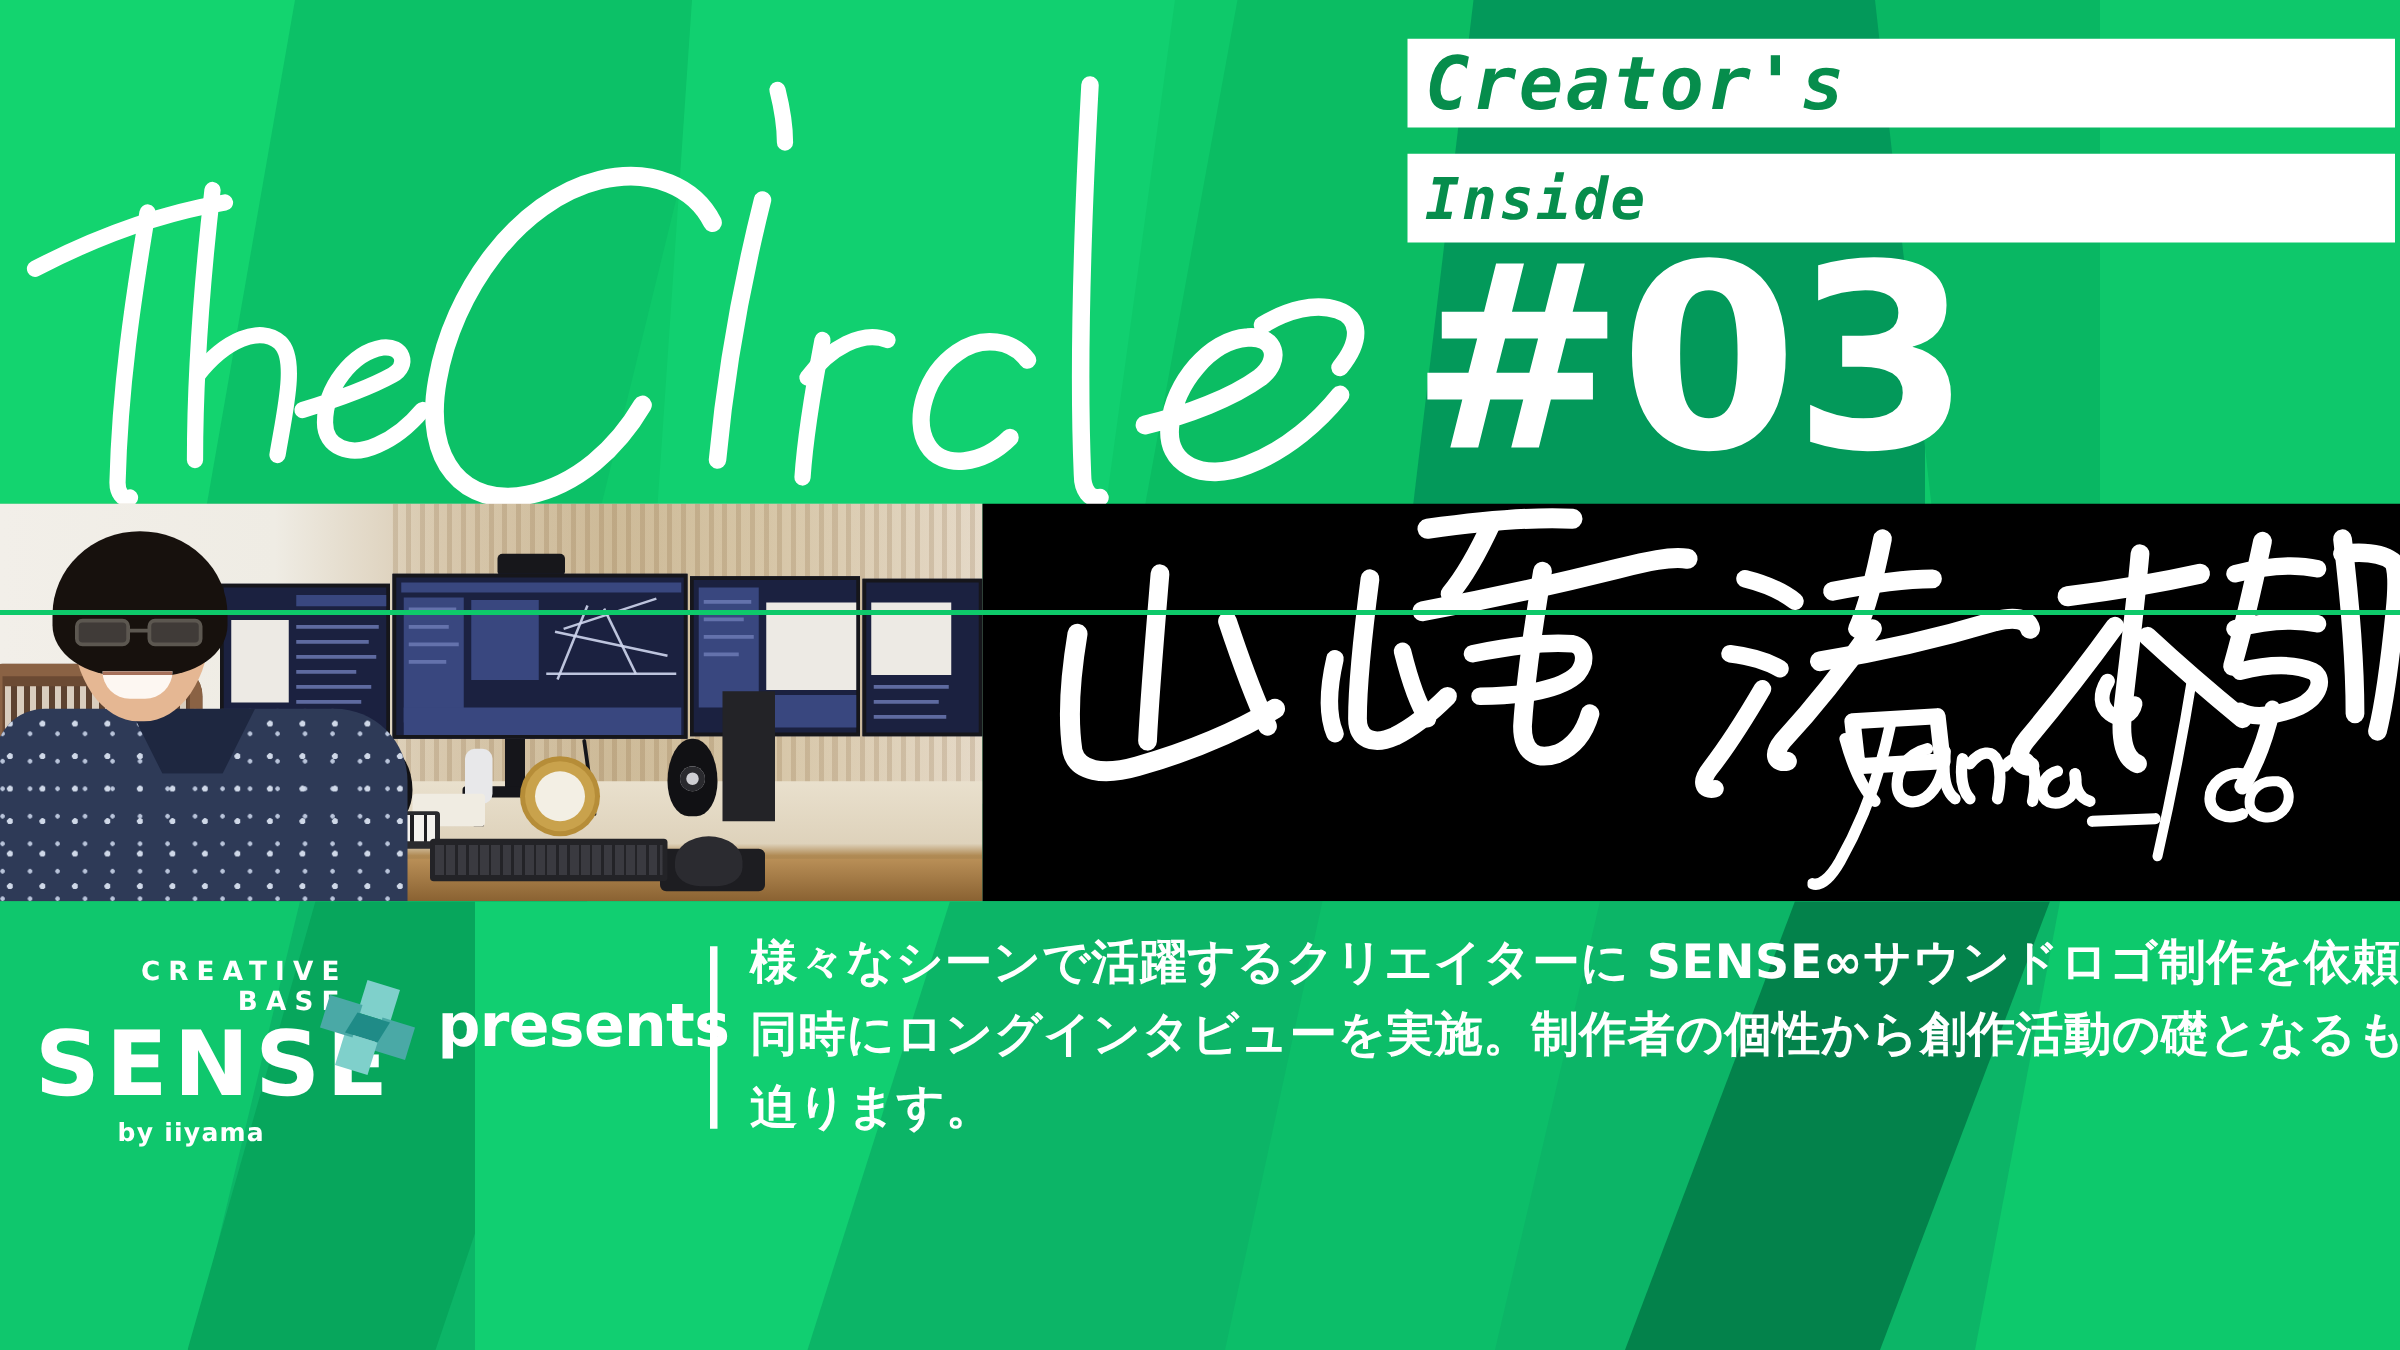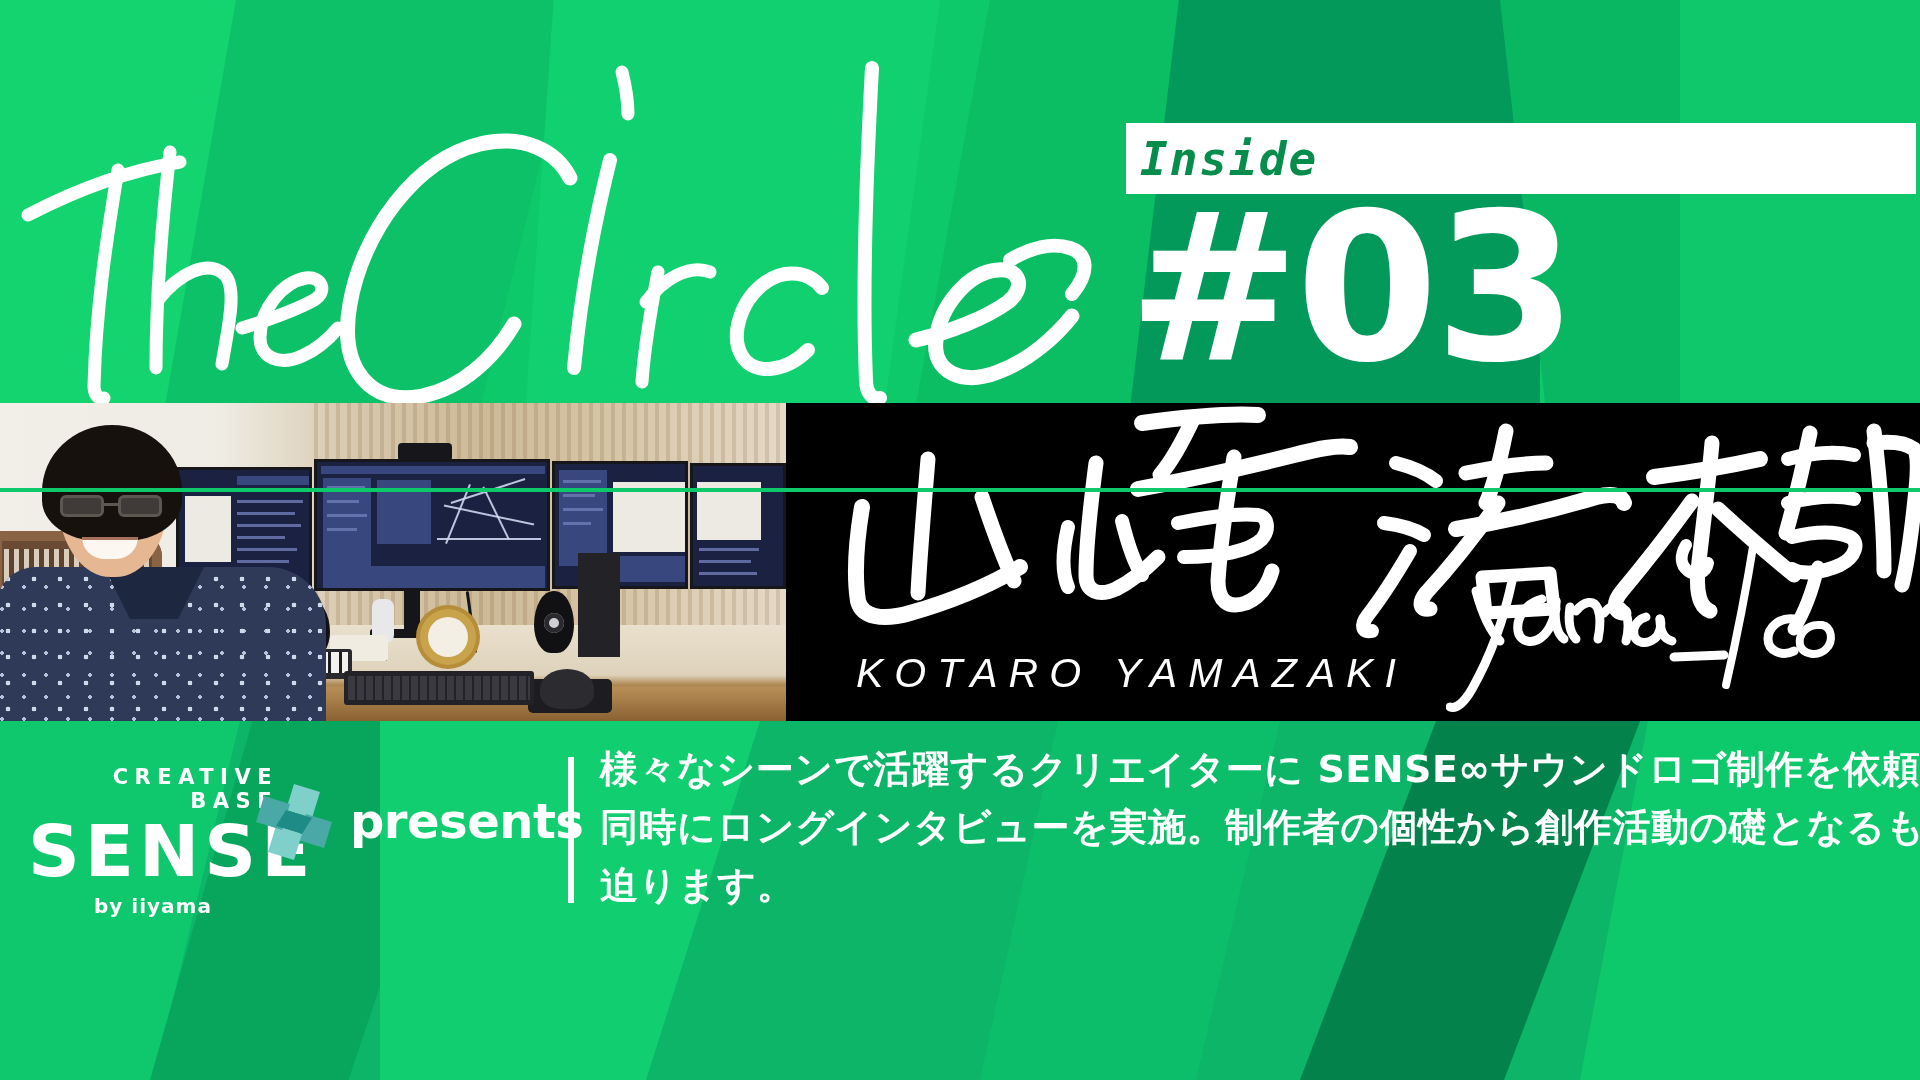--- a/index.html
+++ b/index.html
@@ -214,20 +214,23 @@
 
         <path d="M812 278 C800 262 776 258 756 272 C730 290 720 326 732 346 C744 366 776 362 798 340" stroke-width="14"></path>
 
         <path d="M862 58 C856 168 852 276 856 370 C856 382 862 390 870 388" stroke-width="14"></path>
 
         <path d="M906 330 C940 322 976 308 998 292 C1016 278 1010 258 988 260 C958 262 930 296 926 330 C922 362 952 376 988 362 C1020 350 1046 326 1062 306" stroke-width="15"></path>
         <path d="M1000 250 C1020 238 1042 232 1060 238 C1078 244 1080 262 1062 284" stroke-width="14"></path>
       </svg>
     </div>
 
+    <div class="tagbox tag-creators">
+      <span>Creator's</span>
+    </div>
     <div class="tagbox tag-inside">
       <span>Inside</span>
     </div>
 
     <div class="issue">#03</div>
   </div>
 
   <div class="photo">
     <div class="inner">
       <div class="wall"></div>
@@ -360,21 +363,20 @@
         <path d="M1004 36 C996 74 988 108 980 136" stroke-width="15"></path>
         <path d="M982 62 C1006 56 1030 54 1048 58" stroke-width="14"></path>
         <path d="M982 106 C1006 100 1030 98 1048 102" stroke-width="14"></path>
         <path d="M986 140 C1010 134 1030 134 1044 140 C1054 145 1050 160 1034 168 C1016 176 996 178 986 172" stroke-width="14"></path>
         <path d="M1012 170 C1006 196 998 216 988 232" stroke-width="13"></path>
         <path d="M1068 34 C1074 84 1078 134 1078 174" stroke-width="15"></path>
         <path d="M1068 46 C1086 44 1100 46 1108 52 C1112 56 1112 72 1110 92 C1106 132 1102 164 1096 188" stroke-width="15"></path>
       </svg>
     </div>
 
-    <div class="romaji">KOTARO YAMAZAKI</div>
 
     <div class="sign" aria-label="yama_ko">
       <svg viewBox="0 0 430 190" fill="none" stroke="#ffffff" stroke-linecap="round" stroke-linejoin="round">
         <path d="M30 66 C36 88 44 106 54 116" stroke-width="9"></path>
         <path d="M66 56 C58 94 44 132 26 164 C18 178 10 184 4 182" stroke-width="9"></path>
         <path d="M96 74 C80 78 70 92 72 106 C74 118 88 120 98 110 C106 102 110 88 110 76" stroke-width="9"></path>
         <path d="M110 76 C108 94 110 108 118 114" stroke-width="9"></path>
         <path d="M124 82 C122 96 124 108 130 114" stroke-width="9"></path>
         <path d="M130 86 C138 76 148 74 152 84 C155 92 154 104 152 114" stroke-width="9"></path>
         <path d="M158 88 C166 78 176 78 180 88 C183 96 182 108 180 116" stroke-width="9"></path>

